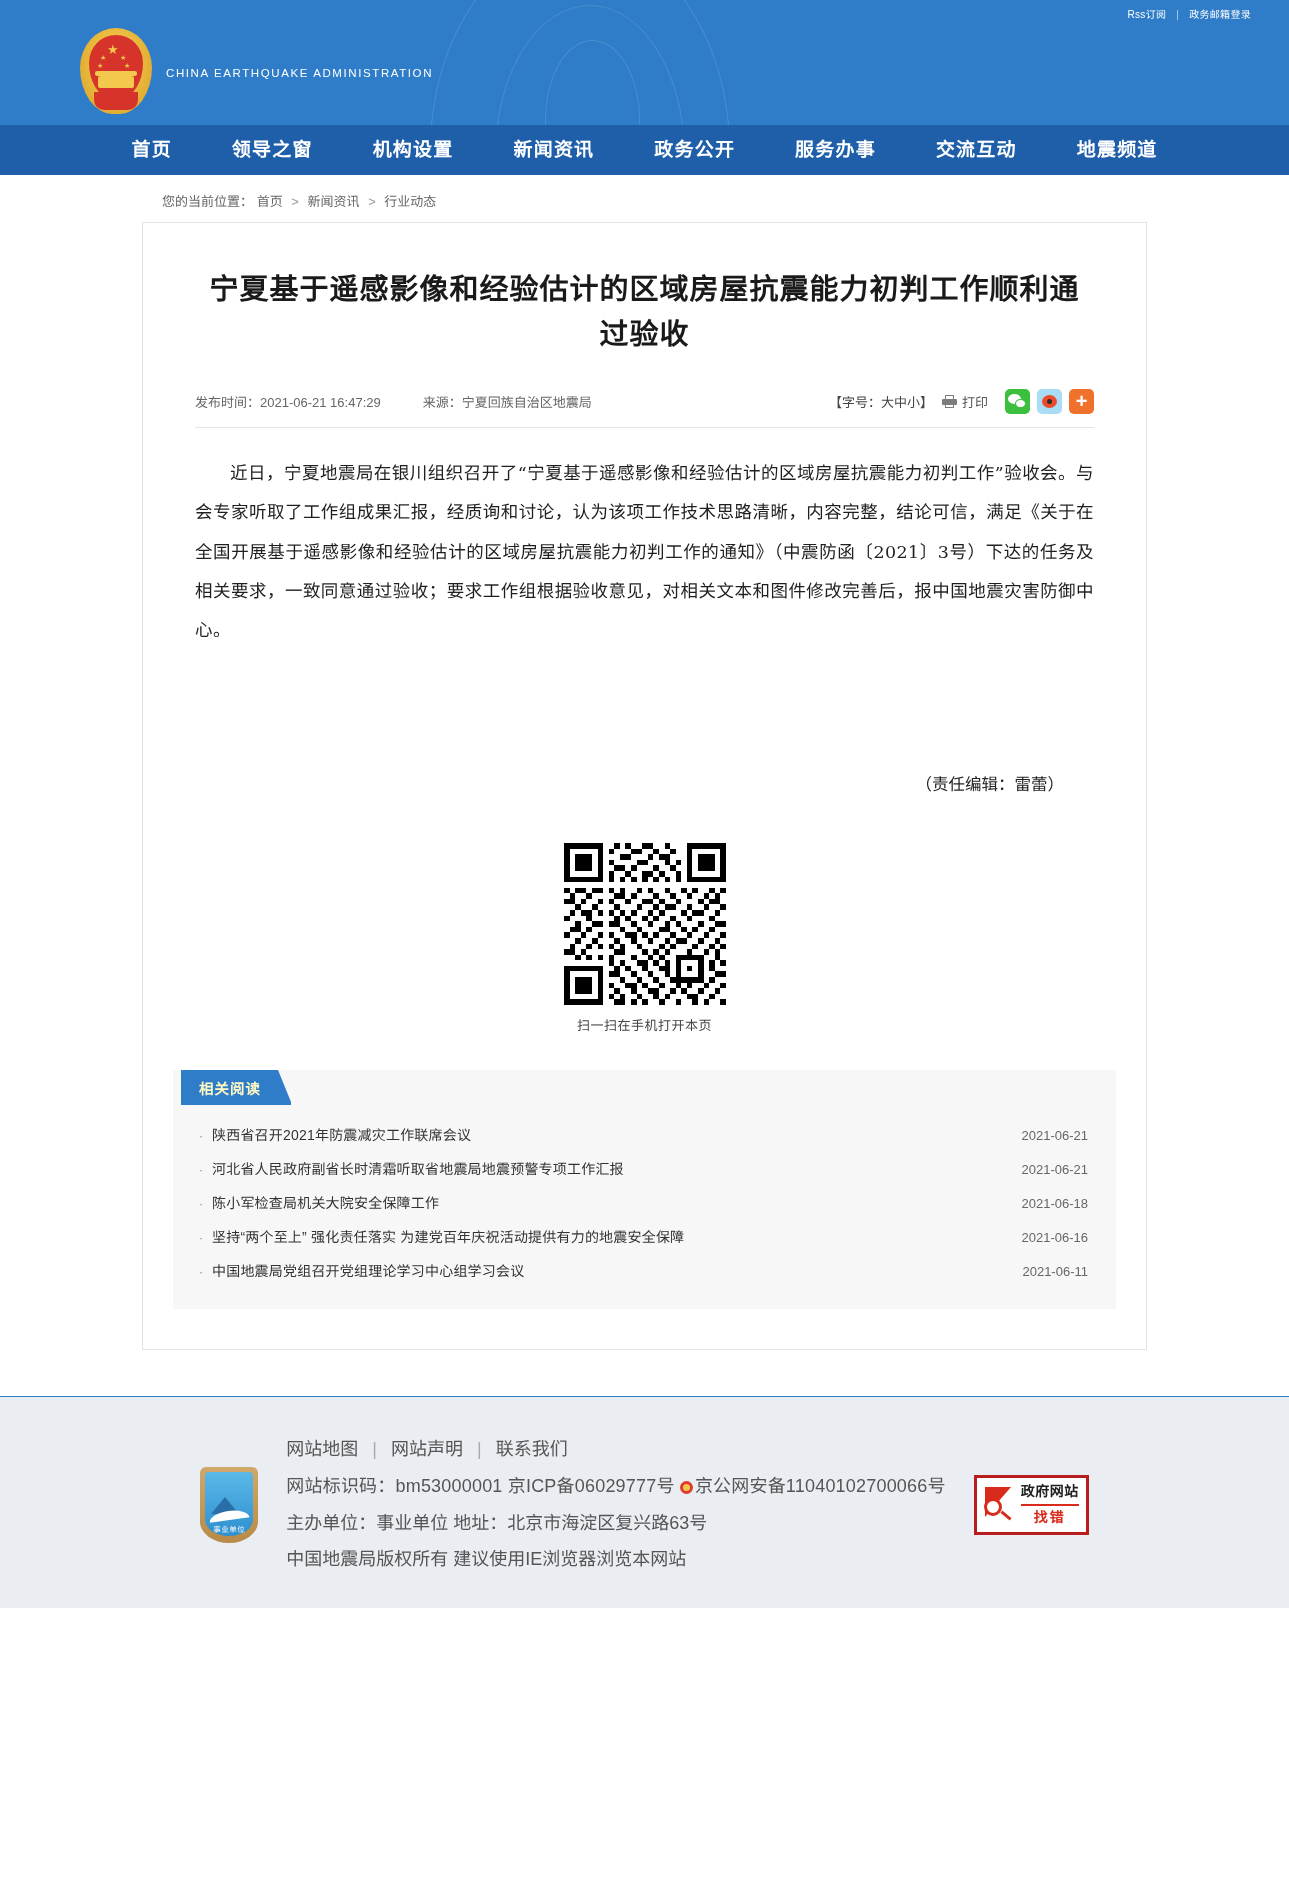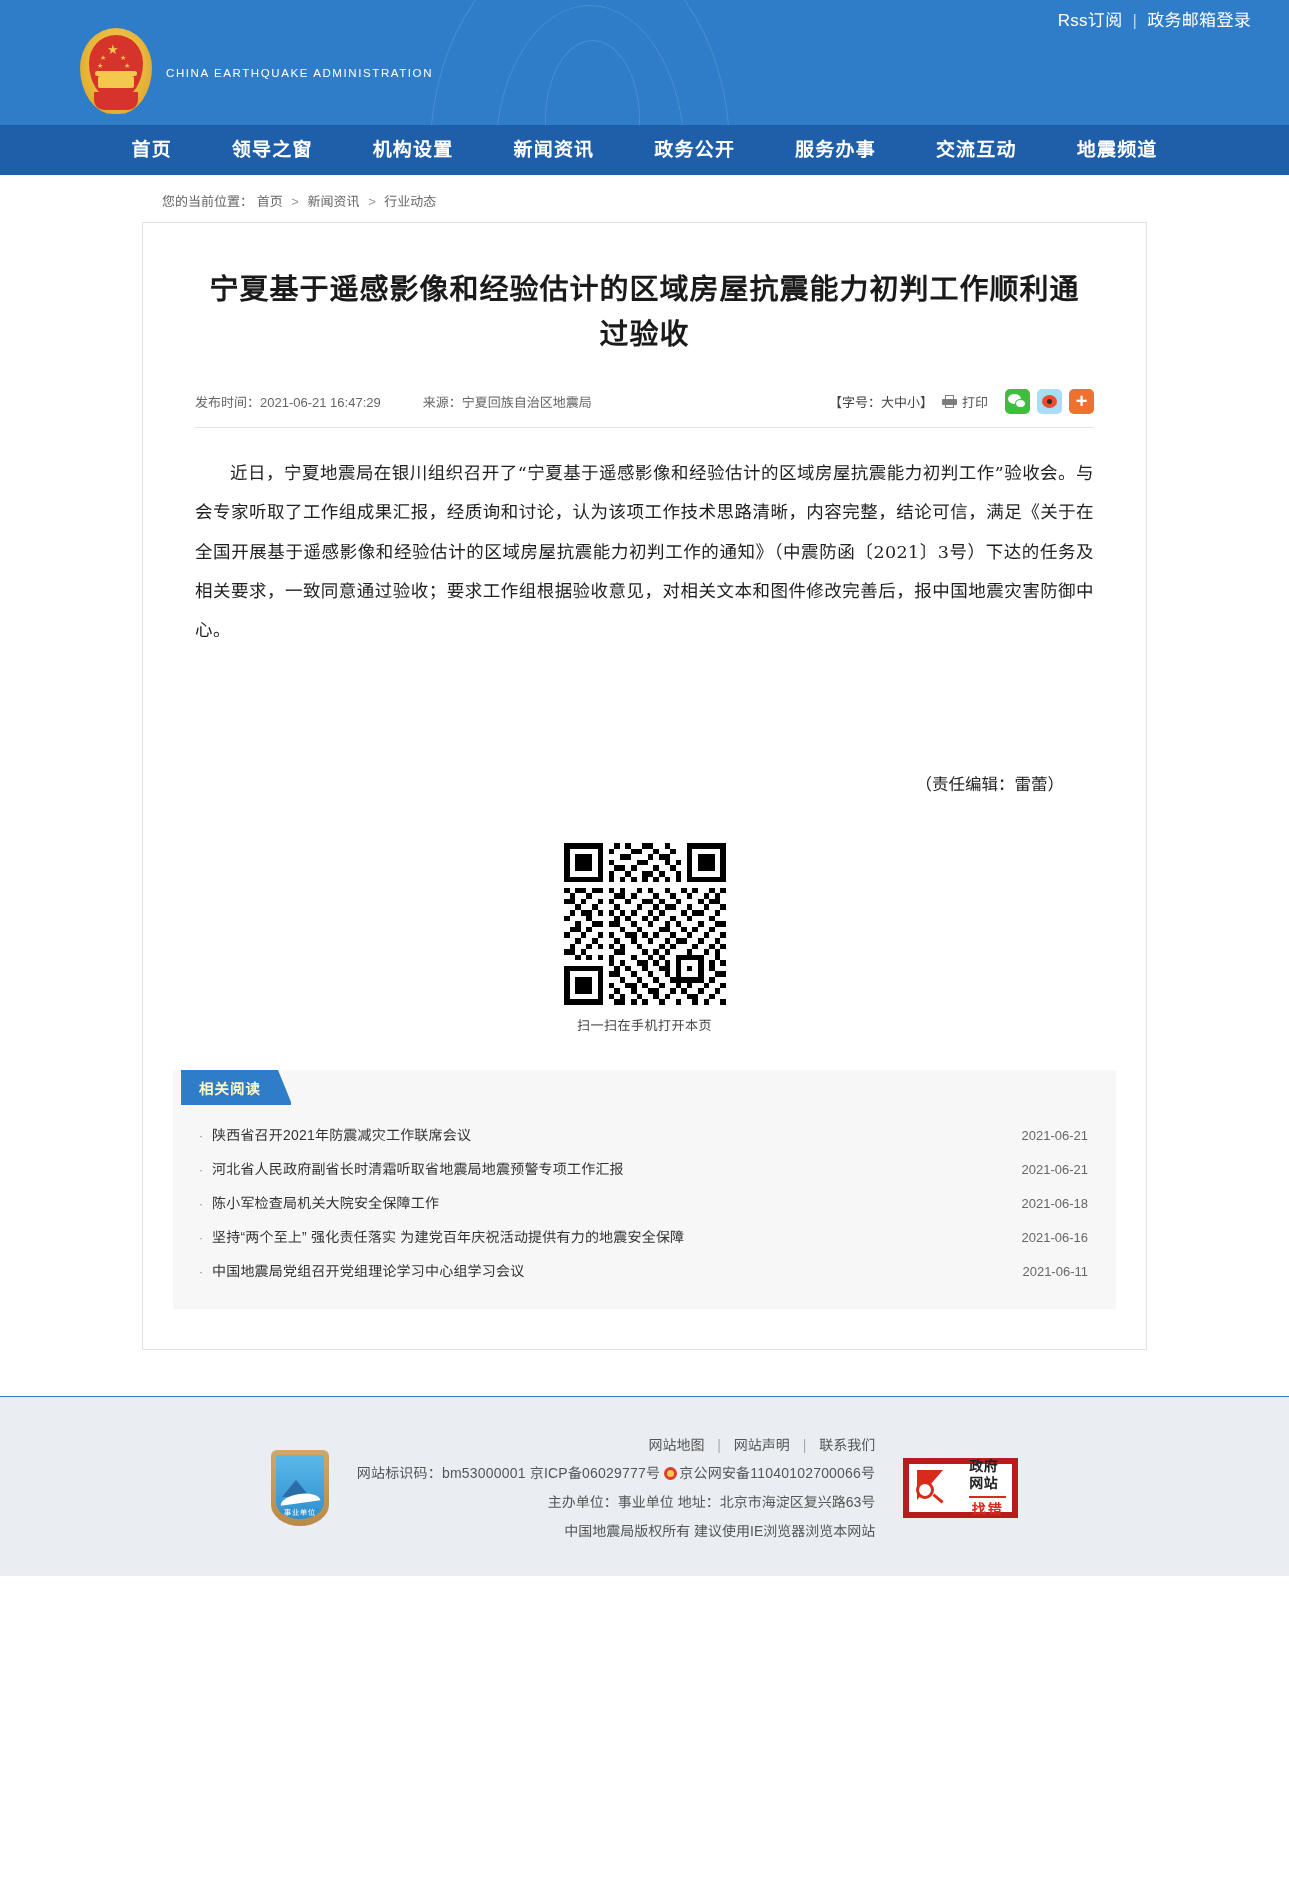--- a/index.html
+++ b/index.html
@@ -25,21 +25,21 @@
     border-radius: 50%;
   }
   .deco-ring.r1 { width: 300px; height: 420px; left: 430px; top: -60px; }
   .deco-ring.r2 { width: 190px; height: 300px; left: 495px; top: 5px; }
   .deco-ring.r3 { width: 95px;  height: 160px; left: 545px; top: 40px; }
 
   .topbar-links {
     position: absolute;
     right: 28px;
     top: 6px;
-    font-size: 17px;
+    font-size: 10px;
     color: #ffffff;
     letter-spacing: .3px;
   }
   .topbar-links a {
     color: #ffffff;
     text-decoration: none;
     padding: 0 10px;
   }
   .topbar-links .sep {
     color: rgba(255,255,255,0.65);
@@ -375,21 +375,21 @@
     transform: rotate(-8deg);
   }
   .footer-badge .lbl {
     position: absolute; left: 0; right: 0; bottom: 9px;
     text-align: center;
     color: #fff;
     font-size: 7.5px;
     letter-spacing: .5px;
   }
 
-  .footer-text { text-align: right; color: #555; font-size: 14px; line-height: 2.05; }
+  .footer-text { text-align: left; color: #555; font-size: 18px; line-height: 2.05; }
   .footer-text a { color: #555; text-decoration: none; }
   .footer-text .fsep { color: #aaa; margin: 0 9px; }
   .footer-text .line2 { letter-spacing: .2px; }
   .gov-seal {
     display: inline-block;
     width: 13px; height: 13px;
     background: #e03b2f;
     border-radius: 50%;
     vertical-align: -2px;
     margin-right: 2px;
@@ -398,26 +398,26 @@
   .gov-seal::after {
     content: "";
     position: absolute; left: 3px; top: 3px;
     width: 7px; height: 7px;
     border-radius: 50%;
     background: #f2c94c;
   }
 
   .report-badge {
     width: 115px; height: 60px;
-    border: 6px solid #b91c1c;
+    border: 3px solid #b91c1c;
     background: #fff;
     display: flex; align-items: center;
     padding: 4px 6px;
     flex: none;
-    gap: 20px;
+    gap: 4px;
   }
   .report-badge .mag {
     width: 34px; height: 40px;
     position: relative; flex: none;
   }
   .report-badge .mag .tri {
     position: absolute; left: 2px; top: 2px;
     width: 0; height: 0;
     border-left: 26px solid #d92b1c;
     border-bottom: 30px solid transparent;

